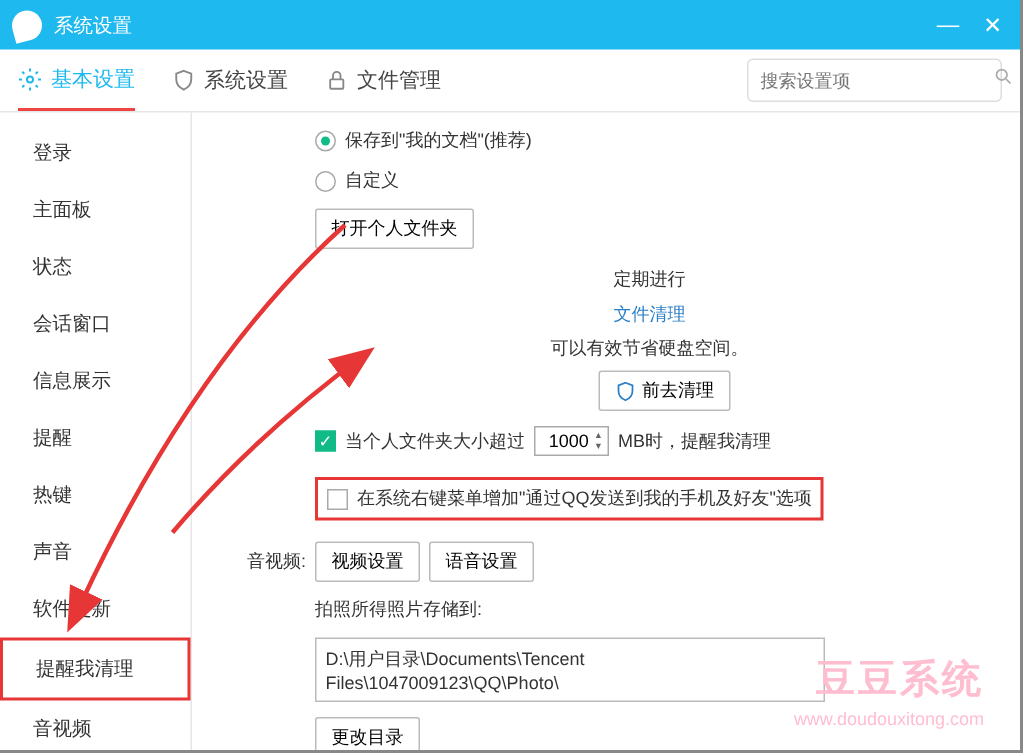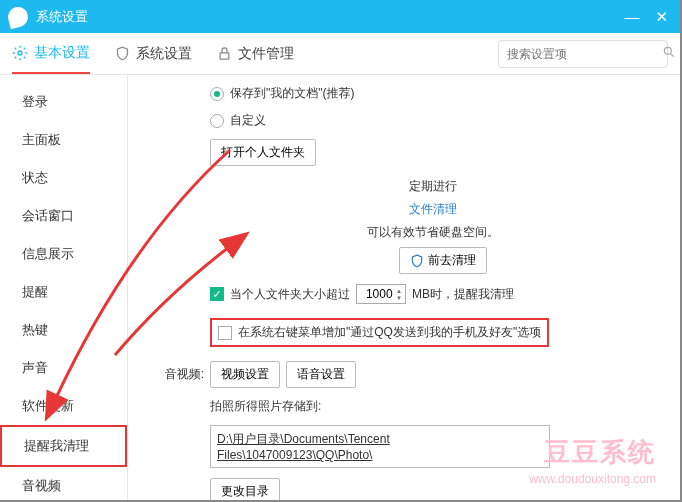--- a/index.html
+++ b/index.html
@@ -26,21 +26,21 @@
 .radio { width: 14px; height: 14px; border: 1px solid #aaa; border-radius: 50%; display: inline-flex; align-items: center; justify-content: center; margin-left: 0; }
 .radio.checked::after { content: ""; width: 6px; height: 6px; background: #1b8; border-radius: 50%; }
 .checkbox { width: 14px; height: 14px; border: 1px solid #aaa; display: inline-flex; align-items: center; justify-content: center; font-size: 11px; color: #fff; }
 .checkbox.checked { background: #1b8; border-color: #1b8; }
 .btn { border: 1px solid #bbb; background: #fff; padding: 4px 10px; font-size: 12px; cursor: pointer; border-radius: 2px; display: inline-flex; align-items: center; gap: 4px; }
 .link { color: #2b7fc8; }
 .num-input { border: 1px solid #aaa; width: 50px; height: 20px; display: inline-flex; align-items: center; justify-content: center; padding: 0 2px; }
 .num-input input { border: none; width: 36px; font-size: 12px; outline: none; text-align: center; }
 .spin { display: flex; flex-direction: column; font-size: 7px; line-height: 7px; color: #666; cursor: pointer; }
 .highlight-box { border: 2px solid #e63636; padding: 4px 6px; display: inline-flex; align-items: center; gap: 6px; margin-top: 4px; }
-.path-input { border: 1px solid #bbb; padding: 5px 6px; width: 340px; font-size: 12px; background: #fff; text-decoration: underline; }
+.path-input { border: 1px solid #bbb; padding: 5px 6px; width: 340px; font-size: 12px; background: #fff; }
 .section-divider { margin-top: 14px; }
 .arrow-svg { position: absolute; pointer-events: none; z-index: 50; }
 .watermark { position: absolute; right: 24px; bottom: 14px; text-align: right; }
 .watermark-big { font-size: 26px; color: #ffbdd0; font-weight: bold; letter-spacing: 2px; }
 .watermark-url { font-size: 12px; color: #ffbdd0; margin-top: 2px; }
 .shield-ico { width: 14px; height: 14px; }
 </style>
 </head>
 <body>
 

